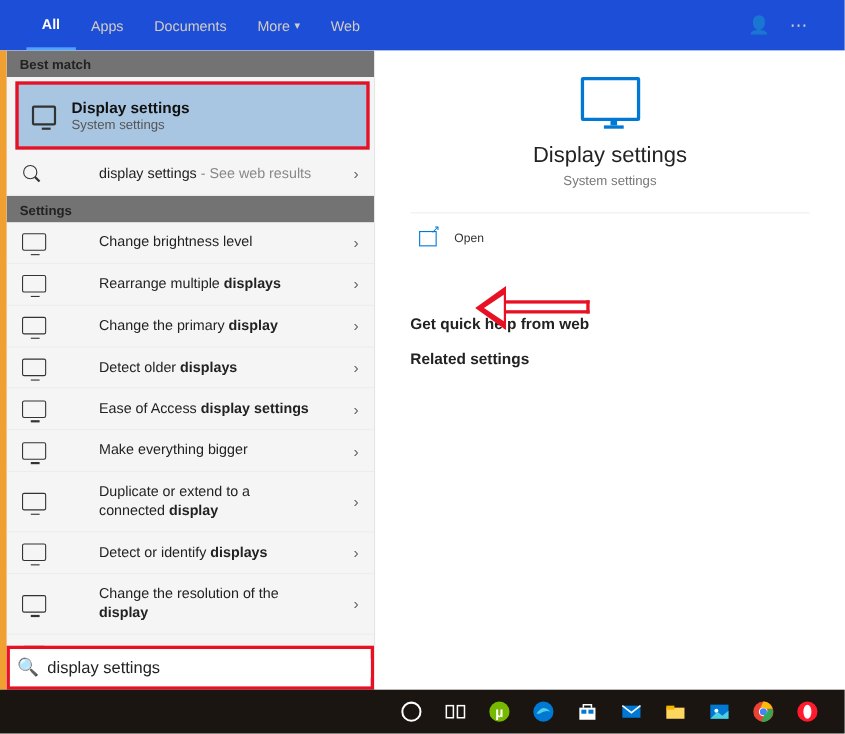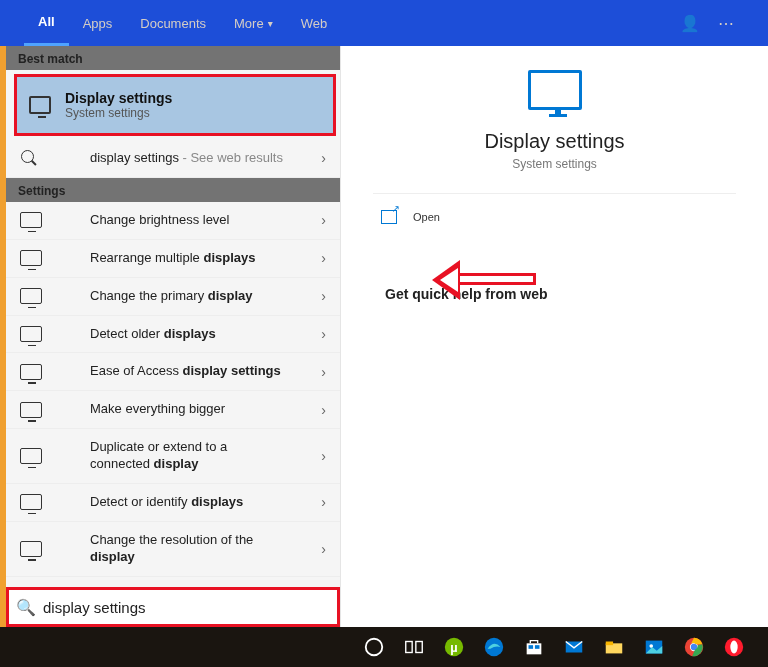--- a/index.html
+++ b/index.html
@@ -70,21 +70,21 @@
   border-top: 20px solid transparent; border-bottom: 20px solid transparent;
   border-right: 28px solid #e81123;
 }
 .arrow .head::after {
   content: ""; position: absolute; left: 8px; top: -12px; width: 0; height: 0;
   border-top: 12px solid transparent; border-bottom: 12px solid transparent;
   border-right: 18px solid #fff;
 }
 
 .help-sec { padding: 6px 32px; }
-.help-sec h3 { font-size: 14px; font-weight: 600; color: #222; margin: 16px 12px 8px; }
+.help-sec h3 { font-size: 14px; font-weight: 600; color: #222; margin: 16px 0 8px; }
 .help-sec .link { font-size: 13px; color: #333; padding: 8px 0; cursor: pointer; }
 
 .search-wrap {
   position: absolute; left: 6px; bottom: 40px; width: 334px; height: 40px;
   border: 3px solid #e81123; background: #fff; display: flex; align-items: center;
 }
 .search-wrap .sico { width: 34px; text-align: center; color: #555; font-size: 16px; }
 .search-wrap input { flex: 1; border: none; outline: none; font-size: 15px; color: #222; }
 @keyframes blink { 50% { opacity: 0; } }
 
@@ -189,20 +189,21 @@
       <h2>Display settings</h2>
       <div class="sub">System settings</div>
       <div class="open-row">
         <div class="oico"></div>
         <span>Open</span>
       </div>
     </div>
 
     <div class="help-sec">
       <h3>Get quick help from web</h3>
+      <h3>Related settings</h3>
     </div>
   </div>
 </div>
 
 <div class="arrow">
   <div class="head"></div>
     <div class="shaft"></div>
 </div>
 
 <div class="search-wrap">

